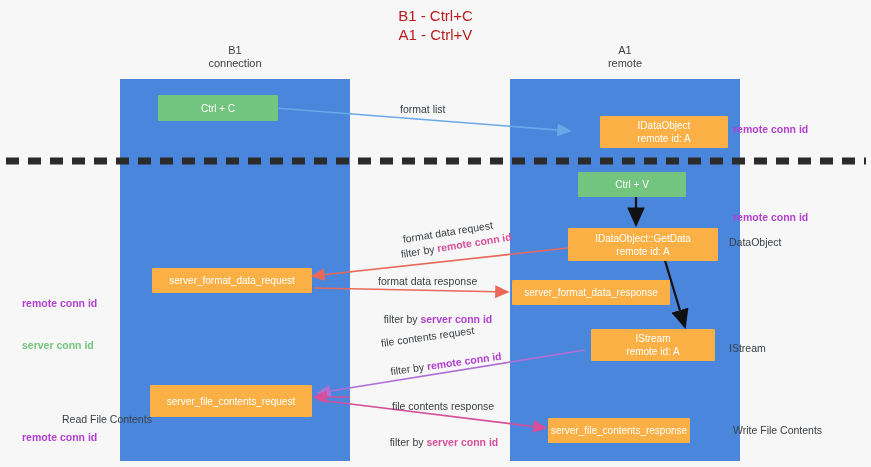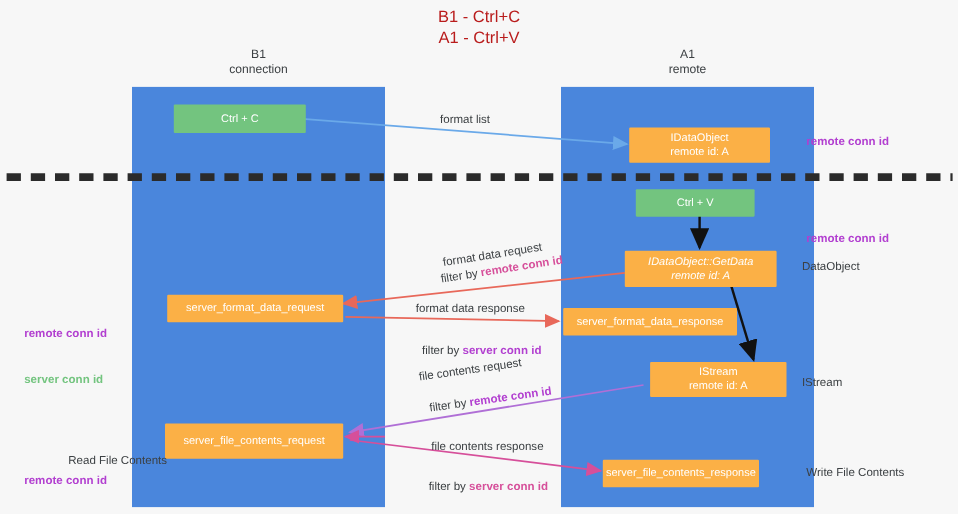--- a/index.html
+++ b/index.html
@@ -41,21 +41,21 @@
 
   .side-note{
     position:absolute;font-size:10.5px;line-height:14px;white-space:pre;
     color:#3c4043;
   }
   .side-note .p{color:#b23fd0;font-weight:bold;display:block;}
   .side-note .g{color:#73c47f;font-weight:bold;display:block;}
   .side-note .n{color:#3c4043;display:block;padding-left:40px;}
   .right-note{position:absolute;font-size:10.5px;color:#3c4043;white-space:pre;}
   .right-note.purple{color:#b23fd0;font-weight:bold;}
-  .obscured{position:relative;}
+  .obscured{position:relative;margin-left:28px;}
 </style>
 </head>
 <body>
 
 <div id="stage">
 
   <div class="title">B1 - Ctrl+C
 A1 - Ctrl+V</div>
 
   <div class="lane-head" style="left:120px;top:44px;width:230px;">B1
@@ -106,21 +106,21 @@
 
   <div class="node green" style="left:158px;top:95px;width:120px;height:26px;">Ctrl + C</div>
 
   <div class="node orange obscured" style="left:572px;top:116px;width:128px;height:32px;">
     <span>IDataObject
 remote id: A</span>
   </div>
 
   <div class="node green" style="left:578px;top:172px;width:108px;height:25px;">Ctrl + V</div>
 
-  <div class="node orange" style="left:568px;top:228px;width:138px;height:33px;font-style:italic;">IDataObject::GetData
+  <div class="node orange" style="left:568px;top:228px;width:150px;height:33px;">IDataObject::GetData
 remote id: A</div>
 
   <div class="node orange" style="left:152px;top:268px;width:160px;height:25px;">server_format_data_request</div>
 
   <div class="node orange" style="left:512px;top:280px;width:158px;height:25px;">server_format_data_response</div>
 
   <div class="node orange" style="left:591px;top:329px;width:124px;height:32px;">IStream
 remote id: A</div>
 
   <div class="node orange" style="left:150px;top:385px;width:162px;height:32px;">server_file_contents_request</div>

